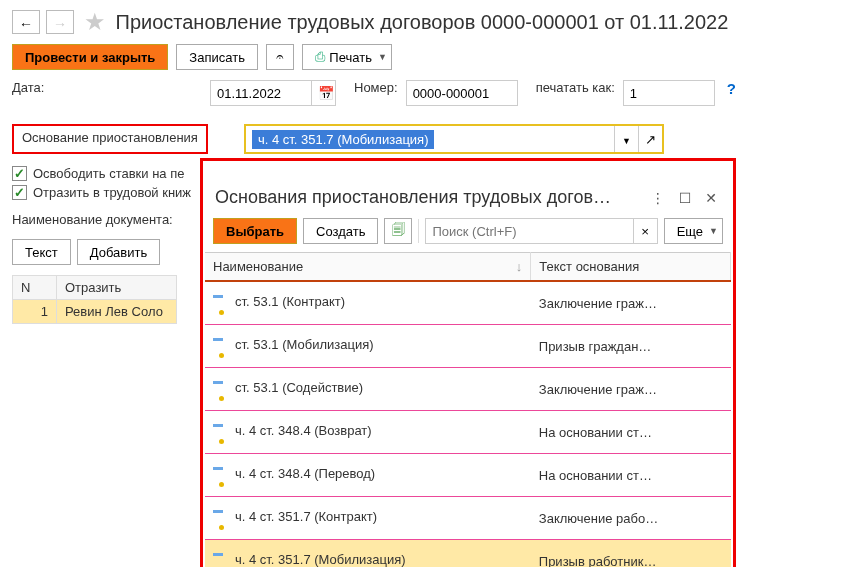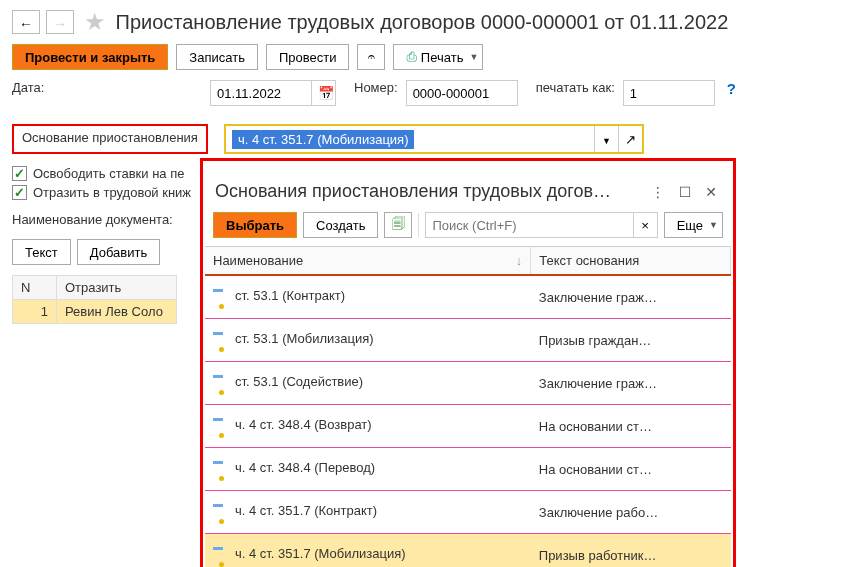--- a/index.html
+++ b/index.html
@@ -152,21 +152,21 @@
     left: 200px;
     top: 158px;
     width: 536px;
     background: #fff;
     border: 3px solid #e00;
     z-index: 10;
   }
   .popup-head {
     display: flex;
     align-items: center;
-    padding: 20px 12px 6px;
+    padding: 26px 12px 6px;
   }
   .popup-title { font-size: 18px; flex: 1; overflow: hidden; white-space: nowrap; text-overflow: ellipsis; }
   .popup-ctrl { display: flex; gap: 14px; align-items: center; padding-right: 4px; }
   .popup-icon { cursor: pointer; font-size: 14px; color: #555; }
   .popup-toolbar {
     display: flex;
     align-items: center;
     gap: 6px;
     padding: 4px 10px 8px;
   }
@@ -218,21 +218,20 @@
   <button class="nav-btn disabled">
     <span>→</span>
   </button>
   <span class="star">★</span>
   <span class="title">Приостановление трудовых договоров 0000-000001 от 01.11.2022</span>
 </div>
 
 <div class="toolbar">
   <button class="btn btn-primary">Провести и закрыть</button>
   <button class="btn">Записать</button>
-  <button class="btn">Провести</button>
   <button class="btn btn-icon">
     <span>𝄐</span>
   </button>
   <button class="btn btn-drop">
     <span class="print-icon">⎙</span>
     <span>Печать</span>
     <span class="down-caret">▼</span>
   </button>
 </div>
 
@@ -248,21 +247,21 @@
   <div class="input-wrap">
     <input style="width: 110px;" value="0000-000001">
   </div>
   <span class="label" style="margin-left:10px">печатать как:</span>
   <div class="input-wrap">
     <input style="width: 90px;" value="1">
   </div>
   <span class="help-link">?</span>
 </div>
 
-<div class="form-row" style="padding-top:12px; gap:16px">
+<div class="form-row" style="padding-top:12px; gap:36px">
   <span class="basis-label">Основание приостановления</span>
   <div class="basis-field-wrap" style="width:420px">
     <div class="basis-selected">
       <span class="selected-pill">ч. 4 ст. 351.7 (Мобилизация)</span>
     </div>
     <button class="drop-btn">
       <span style="font-size:9px">▼</span>
     </button>
     <button class="pop-btn">
       <span>↗</span>

